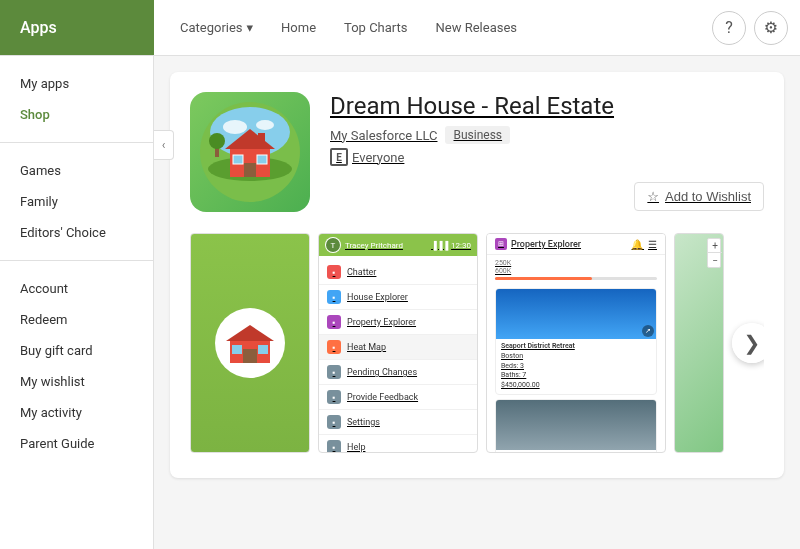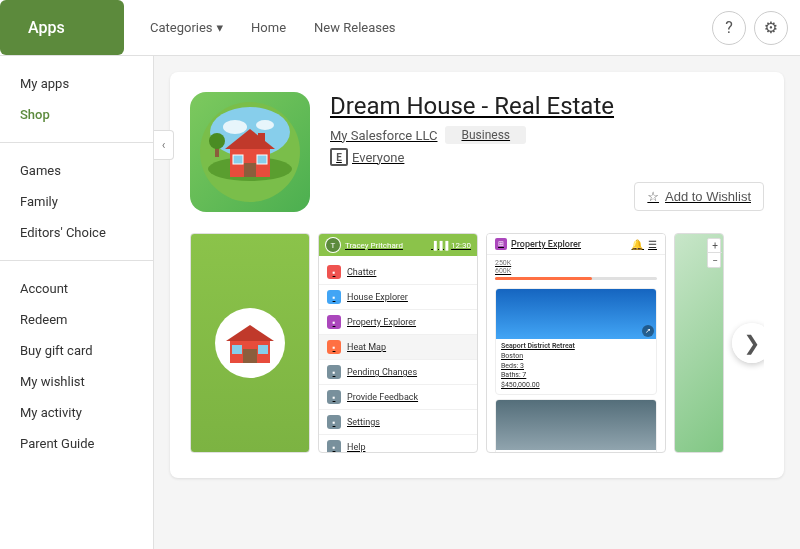--- a/index.html
+++ b/index.html
@@ -12,24 +12,23 @@
       border-bottom: 1px solid #e0e0e0;
       height: 56px;
       position: relative;
     }
     .top-nav-brand {
       background: #5c8a3c;
       color: #fff;
       font-size: 16px;
       font-weight: 500;
       height: 100%;
-      width: 124px;
-      display: flex; align-items: center; padding-left: 28px;
+      width: 154px;
+      display: flex; align-items: center; padding-left: 20px;
       flex-shrink: 0;
-      border-radius: 6px;
     }
     .top-nav-links {
       display: flex; align-items: center; flex: 1; padding: 0 16px; gap: 8px;
     }
     .nav-link {
       color: #555; font-size: 13px; padding: 6px 10px; cursor: pointer;
       display: flex; align-items: center; gap: 4px;
       border-radius: 4px;
       white-space: nowrap;
     }
@@ -105,21 +104,21 @@
     }
     .app-icon svg { width: 110px; height: 110px; }
     .app-info { flex: 1; }
     .app-title {
       font-size: 24px; font-weight: 400; color: #212121; margin-bottom: 6px;
     }
     .app-meta { display: flex; align-items: center; gap: 8px; margin-bottom: 4px; }
     .app-developer { font-size: 13px; color: #555; }
     .app-category {
       font-size: 12px; color: #555;
-      background: #f0f0f0; padding: 2px 16px; border-radius: 3px;
+      background: #f0f0f0; padding: 2px 8px; border-radius: 3px;
     }
     .app-rating-label {
       font-size: 13px; color: #555; display: flex; align-items: center; gap: 4px;
     }
     .everyone-icon {
       width: 18px; height: 18px; border: 2px solid #555;
       border-radius: 2px; display: inline-flex; align-items: center; justify-content: center;
       font-size: 10px; font-weight: bold; color: #555;
     }
     .app-actions {
@@ -273,20 +272,23 @@
   <div class="top-nav-brand">
     <span>Apps</span>
   </div>
   <div class="top-nav-links">
     <div class="nav-link">
       <span>Categories</span>
       <span>▾</span>
     </div>
     <div class="nav-link">
       <span>Home</span>
+    </div>
+    <div class="nav-link">
+      <span>Top Charts</span>
     </div>
     <div class="nav-link">
       <span>New Releases</span>
     </div>
   </div>
   <div class="nav-icons">
     <div class="nav-icon-btn">?</div>
     <div class="nav-icon-btn">⚙</div>
   </div>
 </div>

